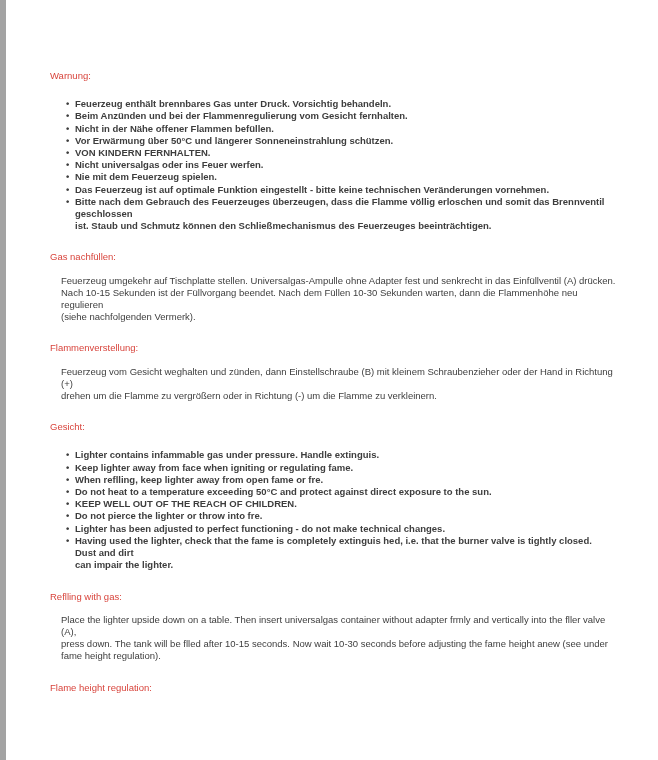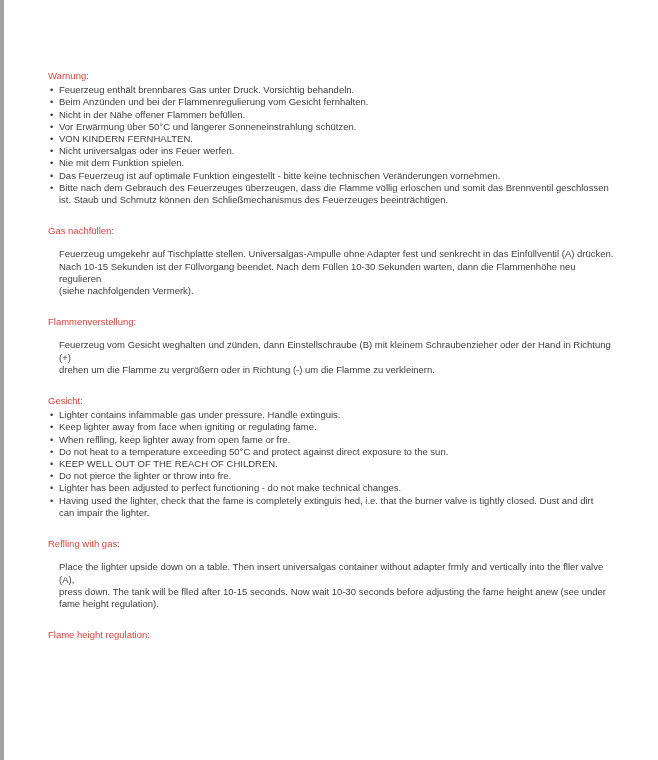--- a/index.html
+++ b/index.html
@@ -12,42 +12,43 @@
     height: 760px;
     font-family: "Liberation Sans", sans-serif;
     color: #3d3d3d;
     overflow: hidden;
   }
   .sheet {
     box-sizing: border-box;
     width: 658px;
     height: 760px;
     background: #ffffff;
-    border-left: 4px solid #a3a3a3;
+    border-left: 6px solid #a3a3a3;
     padding: 70px 28px 0 44px;
     font-size: 9.5px;
     line-height: 12.2px;
   }
   .doc-section {
     margin: 0 0 19px 0;
   }
   .section-heading {
     color: #d8443c;
     font-size: 9.5px;
     line-height: 12.2px;
     font-weight: normal;
     margin: 0;
   }
   .paragraph {
     white-space: pre-line;
     margin: 11px;
   }
   .bullet-list {
-    margin: 2px;
+    margin: 16px;
     padding: 0;
+    font-weight: bold;
   }
   .bullet {
     position: relative;
     padding-left: 9px;
     white-space: pre-line;
   }
   .bullet::before {
     content: "\2022";
     position: absolute;
     left: 0;
@@ -61,21 +62,21 @@
 
   <section class="doc-section">
     <h2 class="section-heading">Warnung:</h2>
     <div class="bullet-list">
         <div class="bullet">Feuerzeug enthält brennbares Gas unter Druck. Vorsichtig behandeln.</div>
         <div class="bullet">Beim Anzünden und bei der Flammenregulierung vom Gesicht fernhalten.</div>
         <div class="bullet">Nicht in der Nähe offener Flammen befüllen.</div>
         <div class="bullet">Vor Erwärmung über 50°C und längerer Sonneneinstrahlung schützen.</div>
         <div class="bullet">VON KINDERN FERNHALTEN.</div>
         <div class="bullet">Nicht universalgas oder ins Feuer werfen.</div>
-        <div class="bullet">Nie mit dem Funktion spielen.</div>
+        <div class="bullet">Nie mit dem Feuerzeug spielen.</div>
         <div class="bullet">Das Feuerzeug ist auf optimale Funktion eingestellt - bitte keine technischen Veränderungen vornehmen.</div>
         <div class="bullet">Bitte nach dem Gebrauch des Feuerzeuges überzeugen, dass die Flamme völlig erloschen und somit das Brennventil geschlossen
 ist. Staub und Schmutz können den Schließmechanismus des Feuerzeuges beeinträchtigen.</div>
       </div>
   </section>
 
   <section class="doc-section">
     <h2 class="section-heading">Gas nachfüllen:</h2>
     <p class="paragraph">Feuerzeug umgekehr auf Tischplatte stellen. Universalgas-Ampulle ohne Adapter fest und senkrecht in das Einfüllventil (A) drücken.
 Nach 10-15 Sekunden ist der Füllvorgang beendet. Nach dem Füllen 10-30 Sekunden warten, dann die Flammenhöhe neu regulieren

